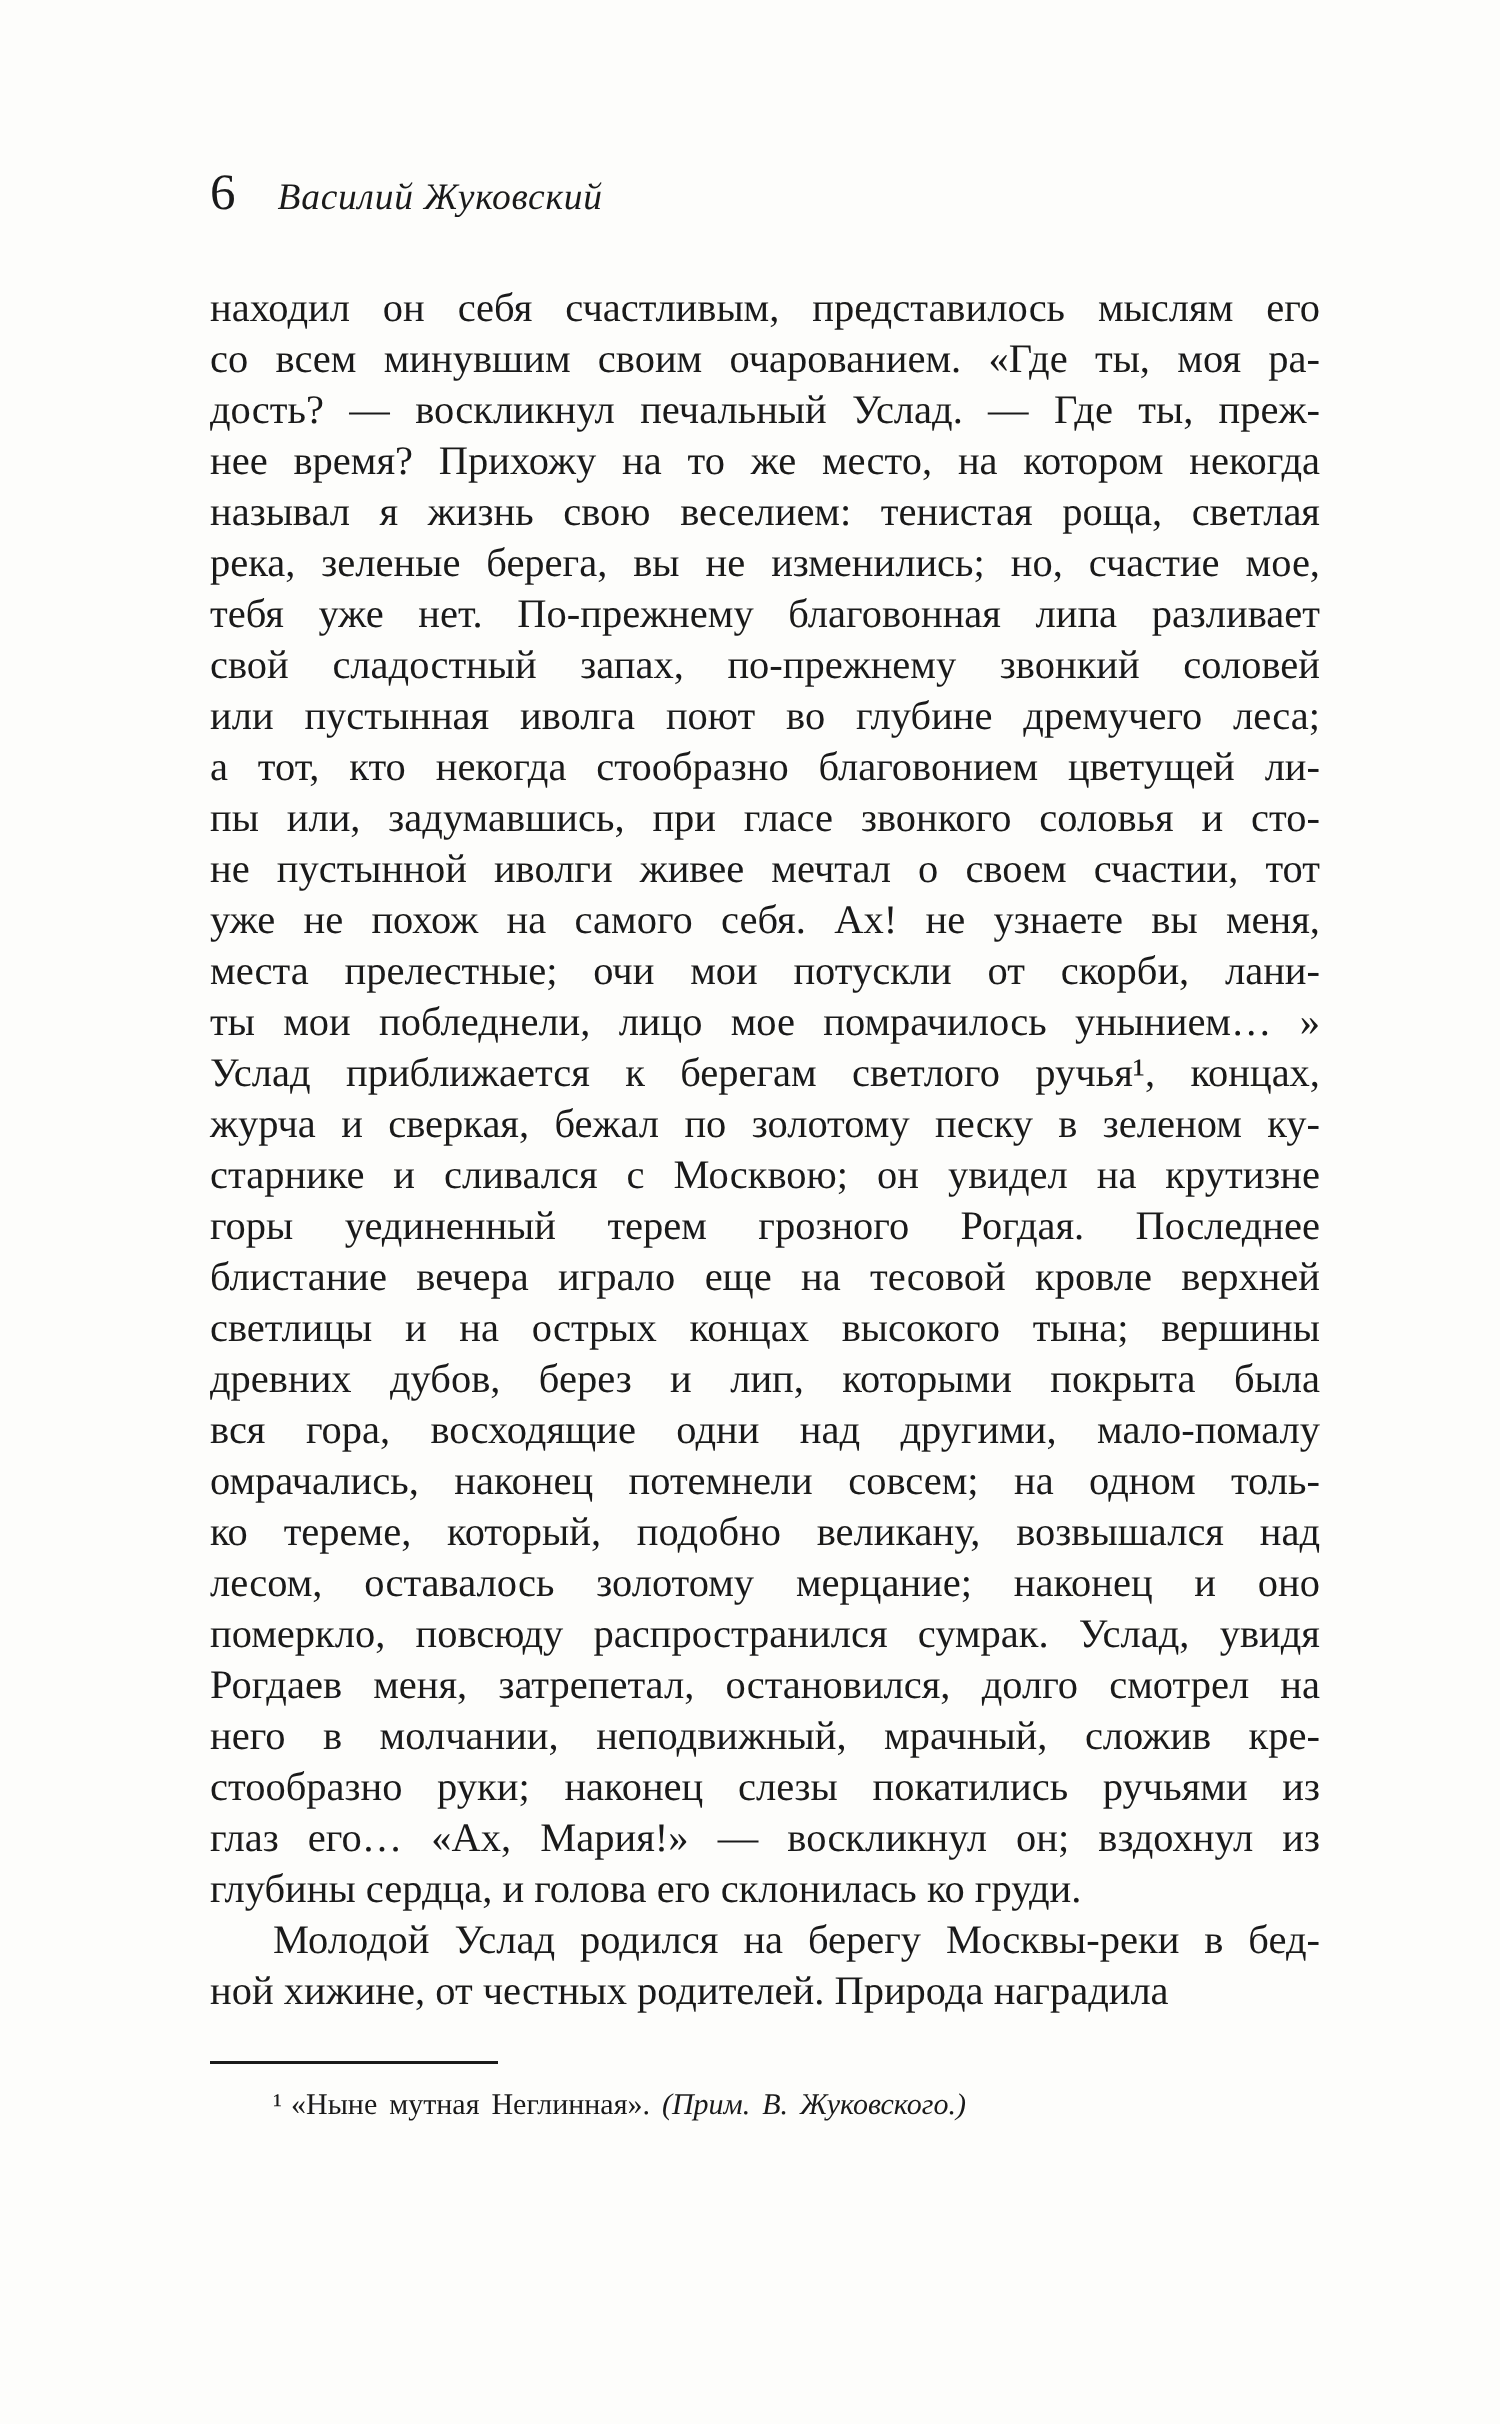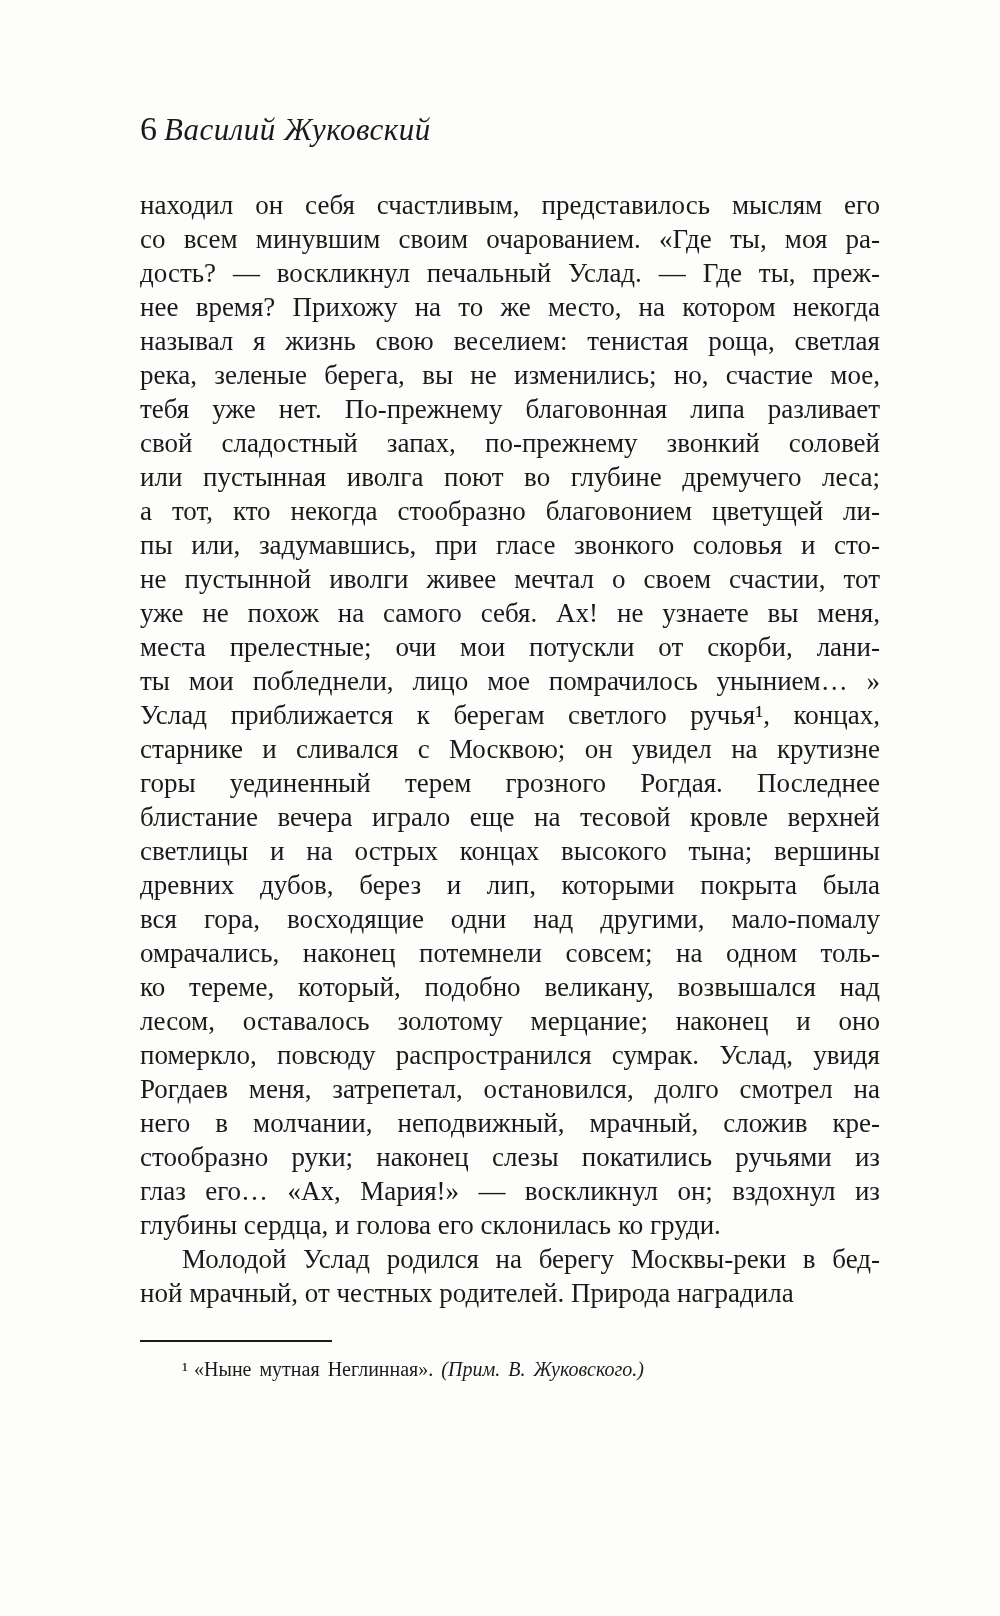--- a/index.html
+++ b/index.html
@@ -22,22 +22,22 @@
     display: flex;
     align-items: baseline;
     height: 42px;
   }
   .page-num {
     font-size: 34px;
     line-height: 1;
   }
   .author {
     font-style: italic;
-    font-size: 31px;
-    margin-left: 7px;
+    font-size: 25px;
+    margin-left: 28px;
     letter-spacing: 0.5px;
   }
   .body-text {
     margin-top: 34px;
     font-size: 27px;
     line-height: 34px;
     font-family: Liberation Serif, serif;
   }
   .paragraph { margin: 0; }
   .line {
@@ -83,39 +83,40 @@
         <div class="line">тебя уже нет. По-прежнему благовонная липа разливает</div>
         <div class="line">свой сладостный запах, по-прежнему звонкий соловей</div>
         <div class="line">или пустынная иволга поют во глубине дремучего леса;</div>
         <div class="line">а тот, кто некогда стообразно благовонием цветущей ли-</div>
         <div class="line">пы или, задумавшись, при гласе звонкого соловья и сто-</div>
         <div class="line">не пустынной иволги живее мечтал о своем счастии, тот</div>
         <div class="line">уже не похож на самого себя. Ах! не узнаете вы меня,</div>
         <div class="line">места прелестные; очи мои потускли от скорби, лани-</div>
         <div class="line">ты мои побледнели, лицо мое помрачилось унынием… »</div>
         <div class="line">Услад приближается к берегам светлого ручья¹, концах,</div>
+        <div class="line">журча и сверкая, бежал по золотому песку в зеленом ку-</div>
         <div class="line">старнике и сливался с Москвою; он увидел на крутизне</div>
         <div class="line">горы уединенный терем грозного Рогдая. Последнее</div>
         <div class="line">блистание вечера играло еще на тесовой кровле верхней</div>
         <div class="line">светлицы и на острых концах высокого тына; вершины</div>
         <div class="line">древних дубов, берез и лип, которыми покрыта была</div>
         <div class="line">вся гора, восходящие одни над другими, мало-помалу</div>
         <div class="line">омрачались, наконец потемнели совсем; на одном толь-</div>
         <div class="line">ко тереме, который, подобно великану, возвышался над</div>
         <div class="line">лесом, оставалось золотому мерцание; наконец и оно</div>
         <div class="line">померкло, повсюду распространился сумрак. Услад, увидя</div>
         <div class="line">Рогдаев меня, затрепетал, остановился, долго смотрел на</div>
         <div class="line">него в молчании, неподвижный, мрачный, сложив кре-</div>
         <div class="line">стообразно руки; наконец слезы покатились ручьями из</div>
         <div class="line">глаз его… «Ах, Мария!» — воскликнул он; вздохнул из</div>
         <div class="line last">глубины сердца, и голова его склонилась ко груди.</div>
       </div>
       <div class="paragraph">
         <div class="line indent">Молодой Услад родился на берегу Москвы-реки в бед-</div>
-        <div class="line last">ной мрачный, от честных родителей. Природа наградила</div>
+        <div class="line last">ной хижине, от честных родителей. Природа наградила</div>
       </div>
     </div>
 
   <div class="footnote-rule"></div>
 
   <div class="footnote">
     <span class="fn-marker">¹</span><span>«Ныне мутная Неглинная». </span><span class="fn-italic">(Прим. В. Жуковского.)</span>
   </div>
 
 </div>

